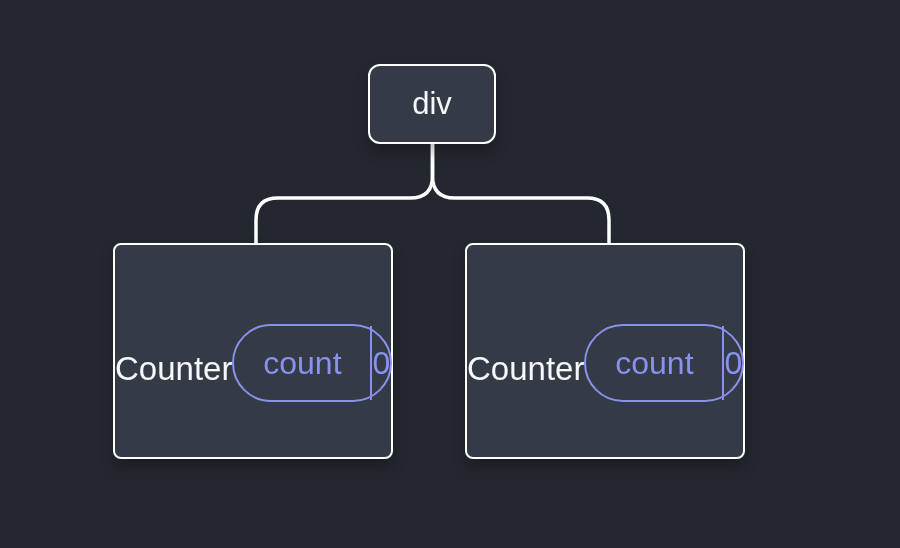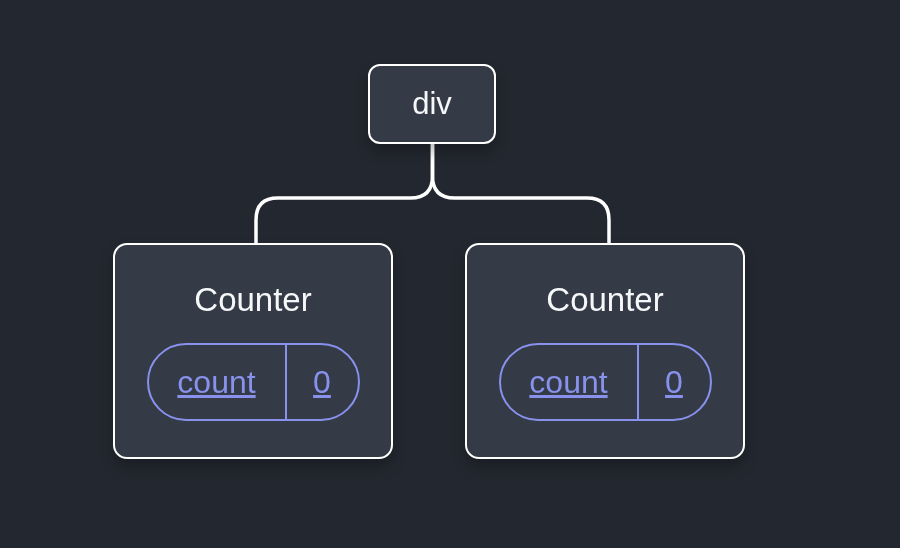--- a/index.html
+++ b/index.html
@@ -46,44 +46,43 @@
     border-radius: 12px;
     display: flex;
     align-items: center;
     justify-content: center;
     color: var(--node-text);
     font-size: 31px;
   }
   .counter-node {
     top: 243px;
     width: 280px; height: 216px;
-    border-radius: 14px;
+    border-radius: 8px;
     display: flex;
-    flex-direction: column;
+    flex-direction: row;
     align-items: center;
   }
   .counter-node.left  { left: 113px; }
   .counter-node.right { left: 465px; }
   .node-title {
     margin-top: 36px;
     color: var(--node-text);
     font-size: 33px;
     line-height: 38px;
     text-align: center;
   }
   .state-pill {
     margin-top: 24px;
     width: 213px; height: 78px;
     border: 2px solid var(--state-accent);
     border-radius: 39px;
     display: flex;
     align-items: stretch;
     color: var(--state-accent);
     font-size: 32px;
-    text-decoration: underline;
   }
   .state-name {
     flex: 0 0 138px;
     border-right: 2px solid var(--state-accent);
     display: flex;
     align-items: center;
     justify-content: center;
   }
   .state-value {
     flex: 1 1 auto;

